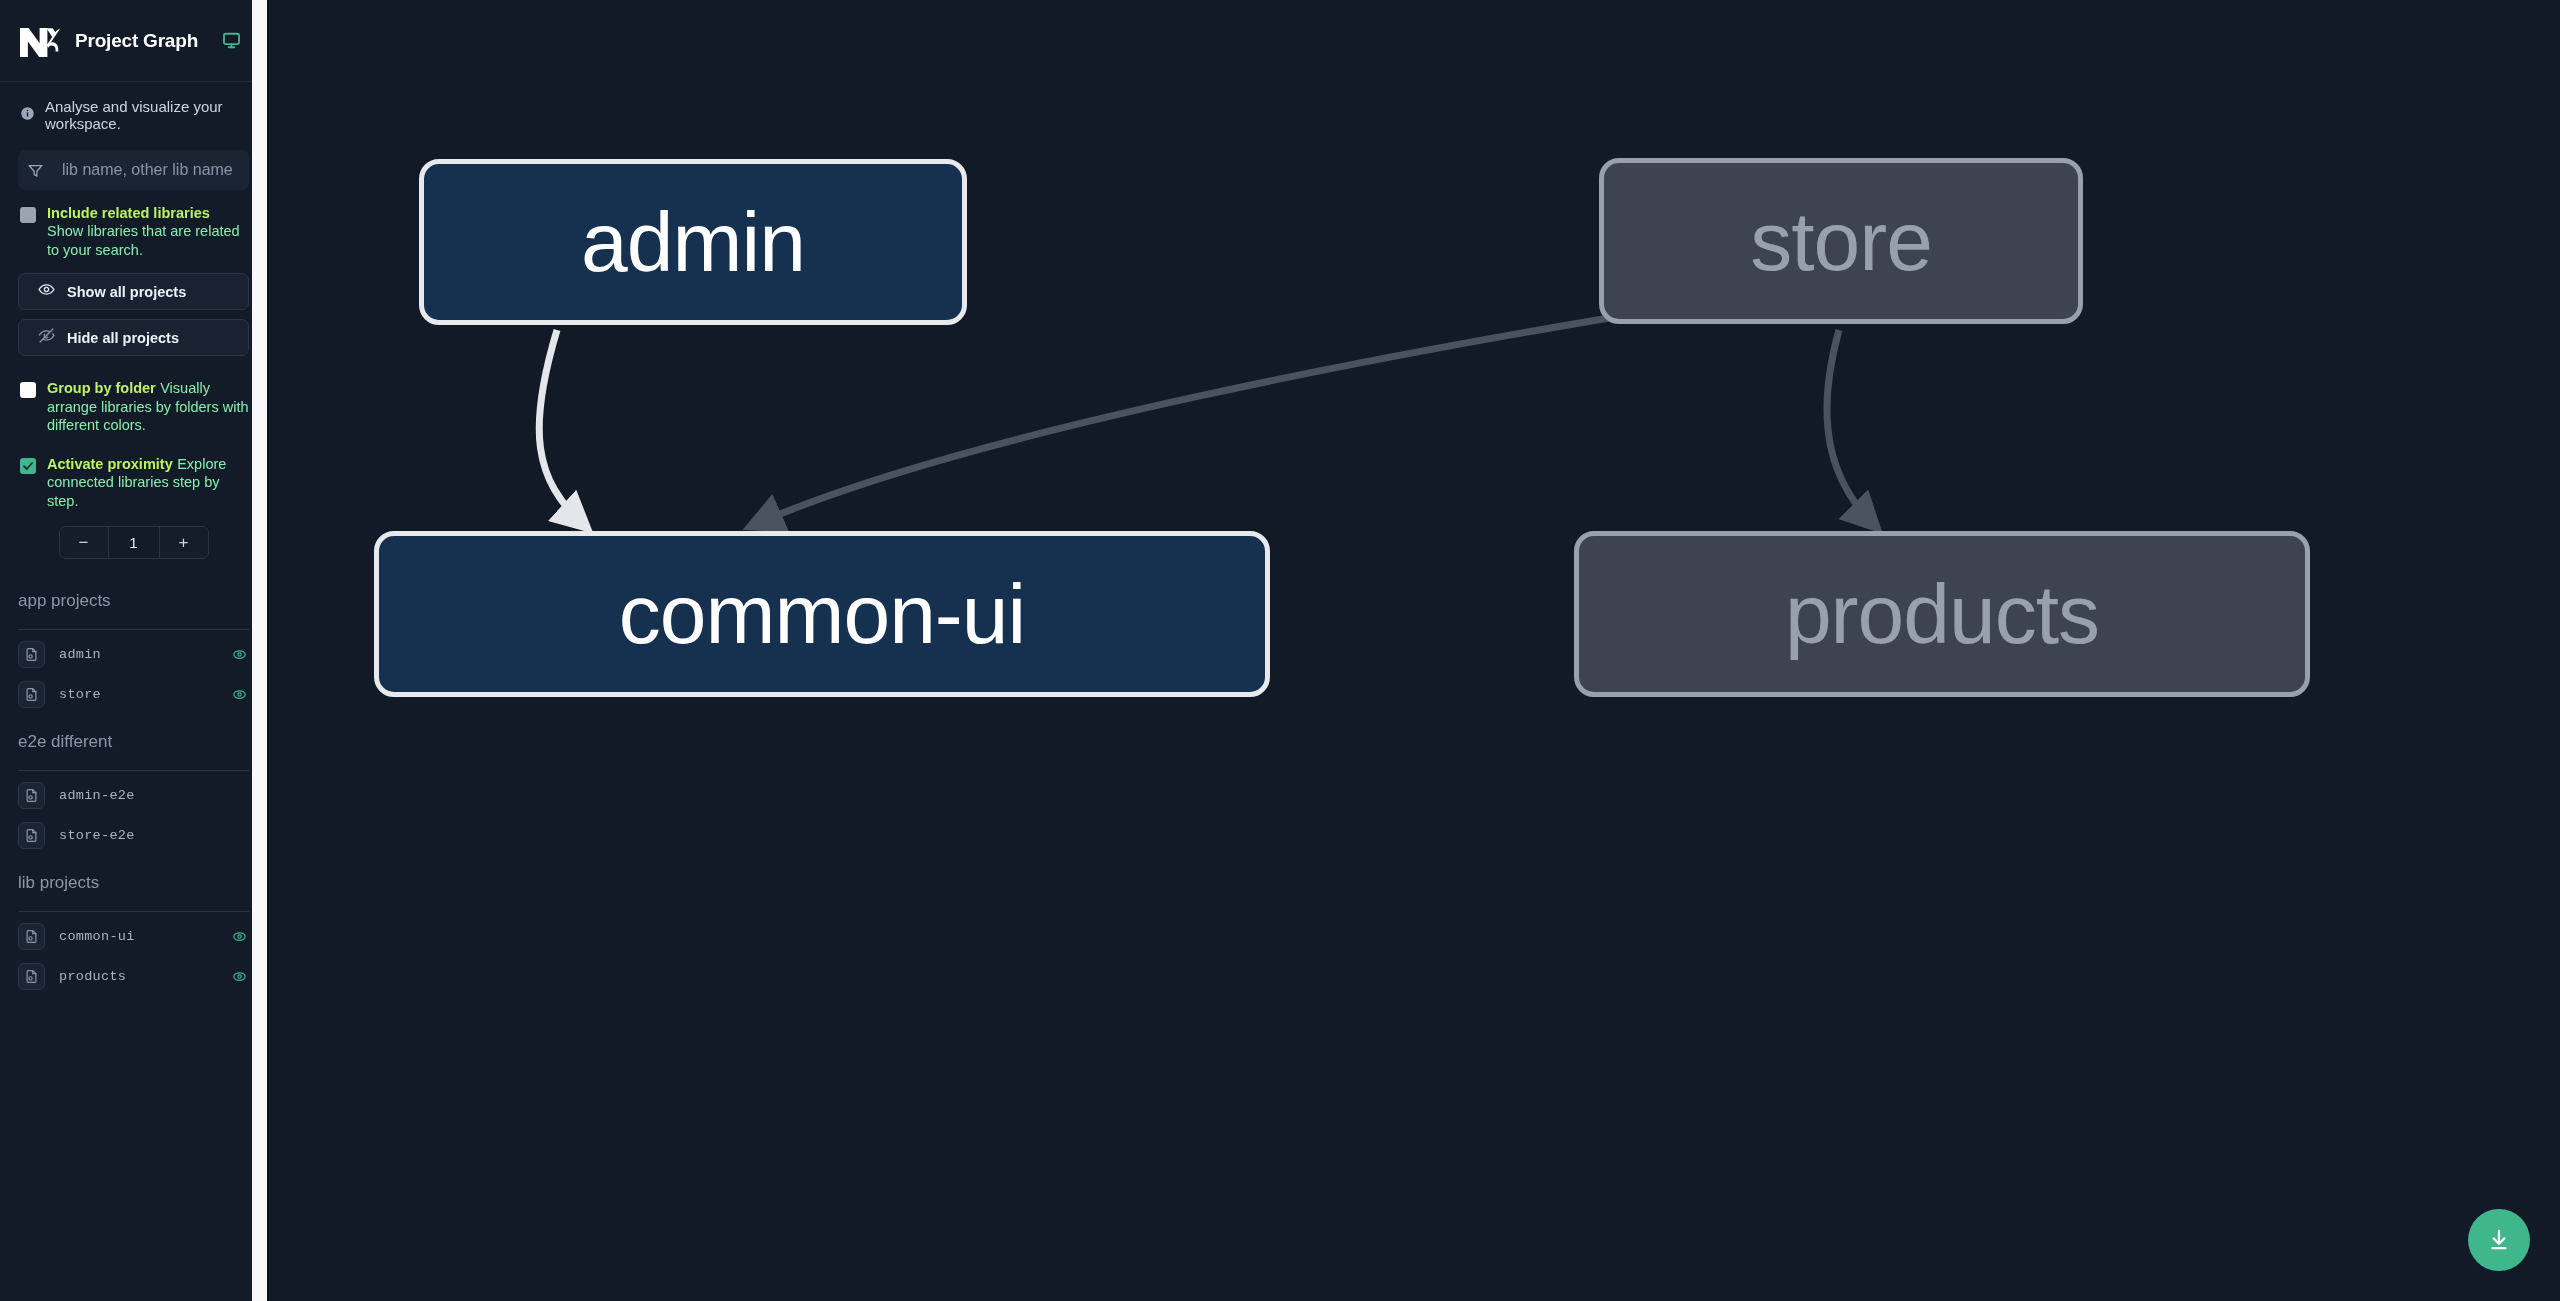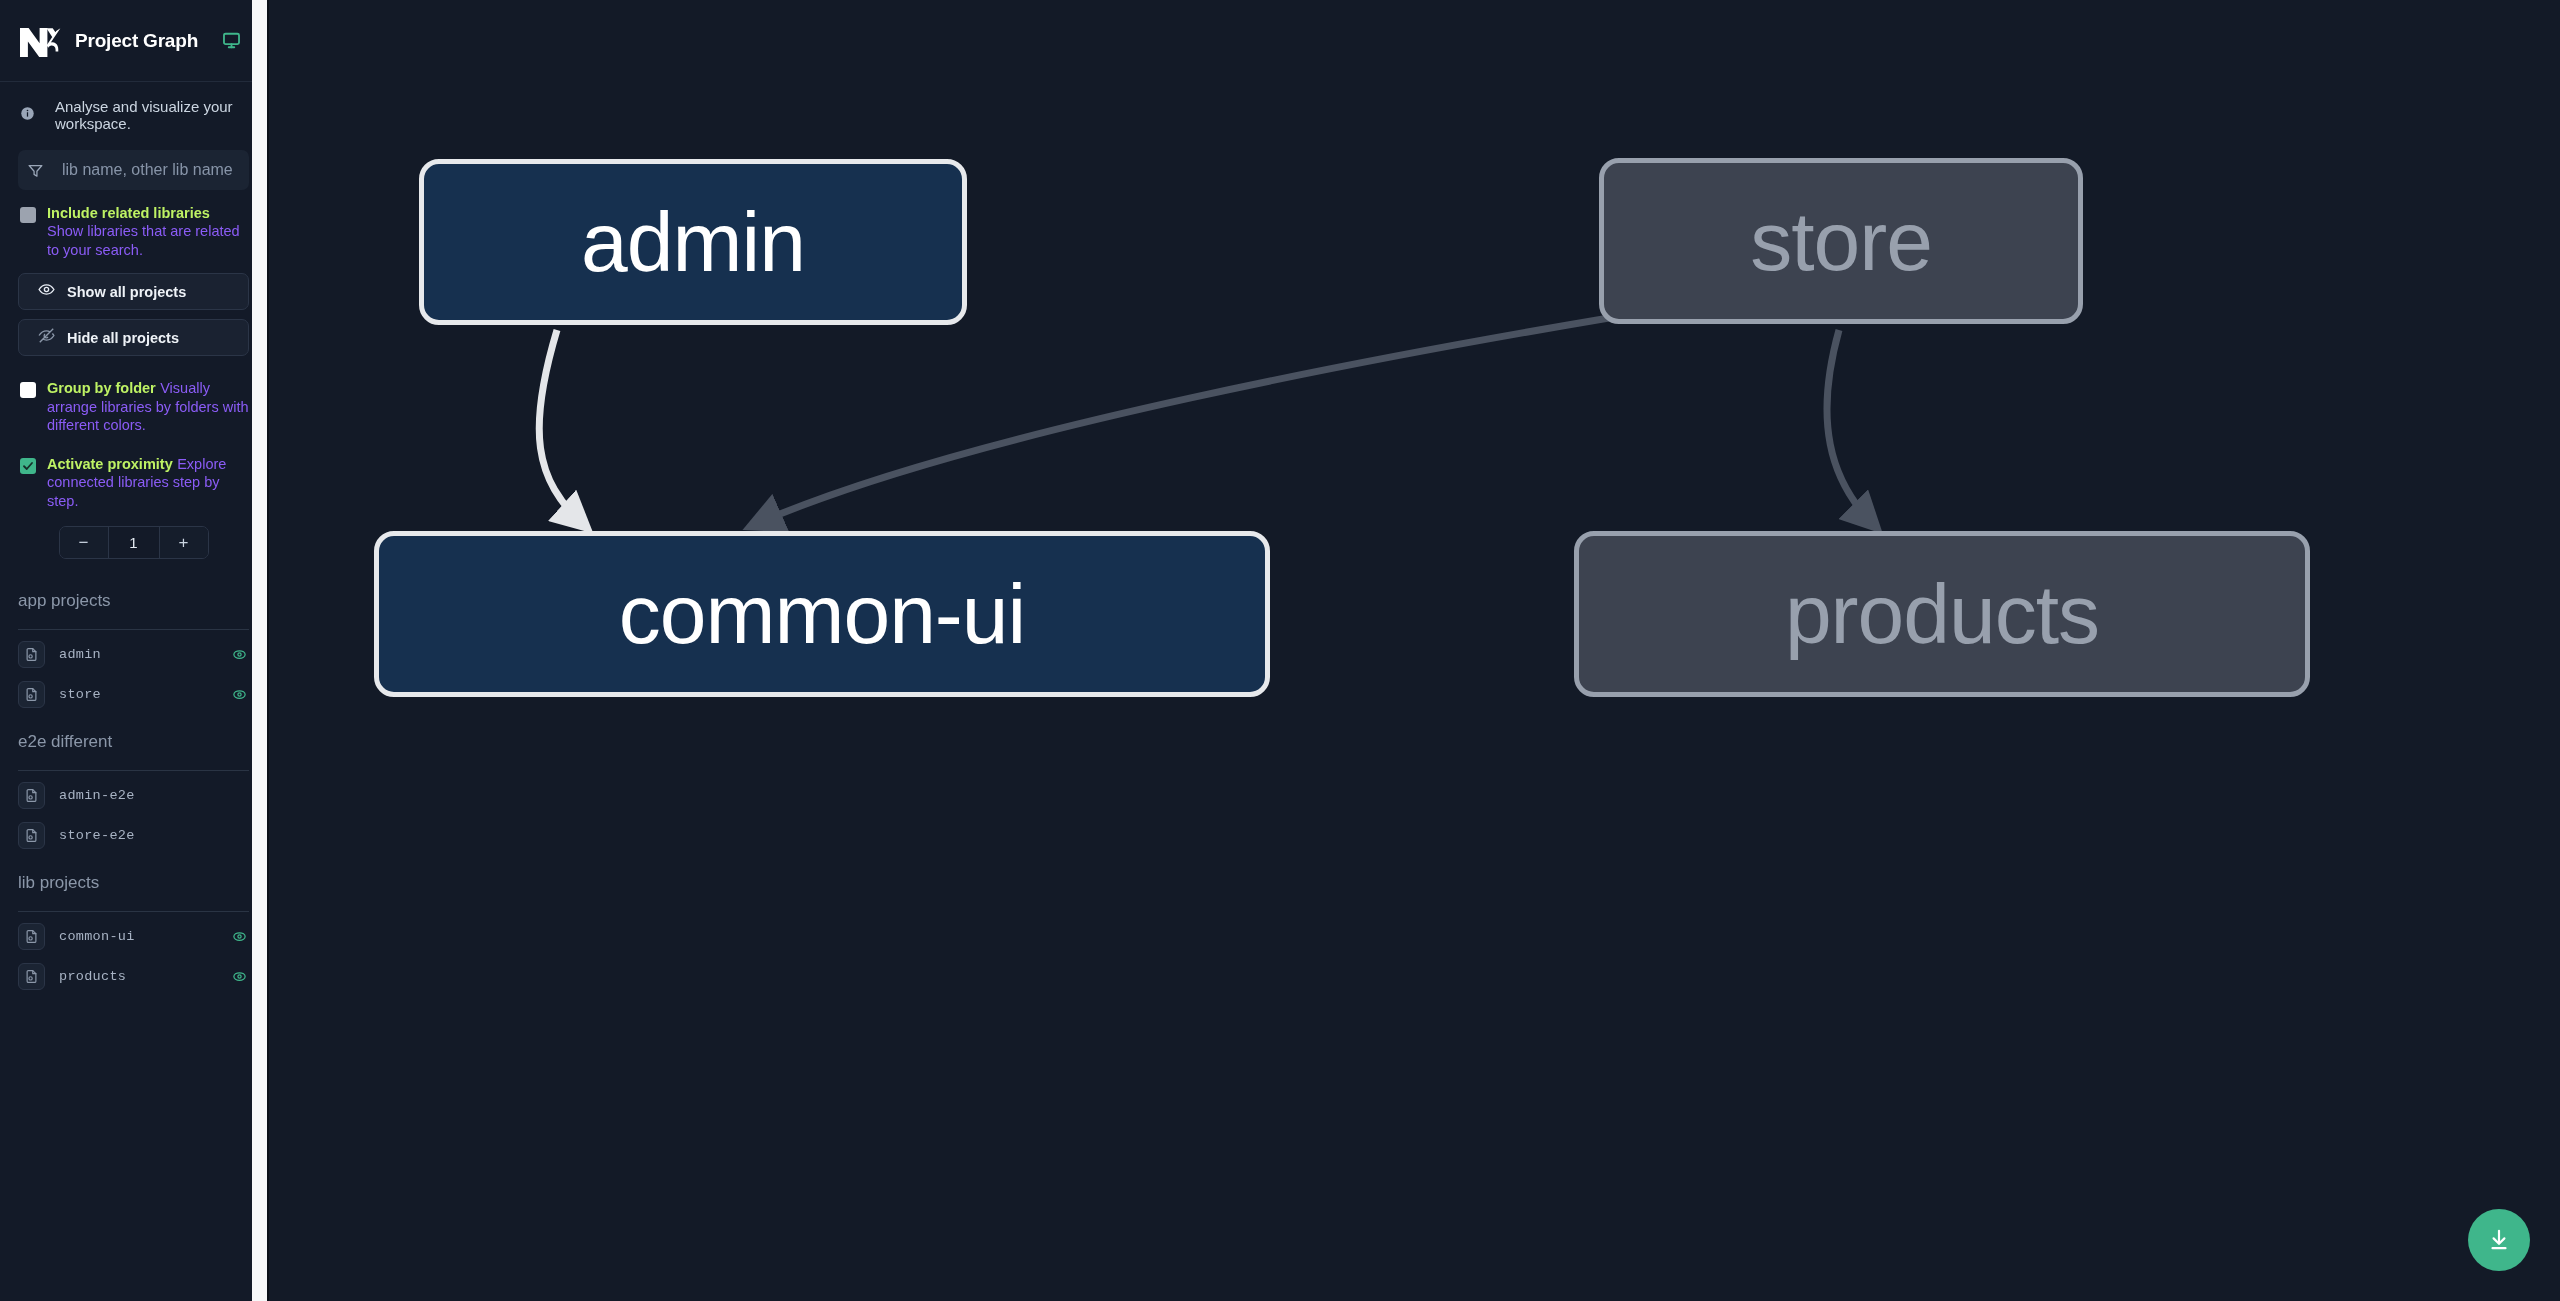--- a/index.html
+++ b/index.html
@@ -31,21 +31,21 @@
   .sb-title {
     color: #ffffff; font-size: 19px; font-weight: 700;
     letter-spacing: -0.2px; white-space: nowrap;
   }
   .monitor-icon { margin-left: 10px; display: flex; align-items: center; }
 
   .sb-tagline {
     display: flex; align-items: center; gap: 10px;
     padding: 16px 18px 12px 20px;
   }
-  .sb-tagline .txt { color: #cbd5e1; font-size: 15px; margin-left: 10px; }
+  .sb-tagline .txt { color: #cbd5e1; font-size: 15px; }
 
   .filter-row { padding: 6px 18px 0 18px; }
   .filter-box {
     display: flex; align-items: center;
     height: 40px;
     background: #1b2433;
     border-radius: 7px;
     overflow: hidden;
   }
   .filter-ico {
@@ -66,21 +66,21 @@
   .check-block { display: flex; padding: 14px 18px 6px 20px; gap: 11px; }
   .cbox {
     width: 16px; height: 16px; flex: 0 0 16px;
     border-radius: 3px; margin-top: 3px;
     display: flex; align-items: center; justify-content: center;
   }
   .cbox.grey { background: #9ca3af; }
   .cbox.white { background: #ffffff; }
   .cbox.green { background: #3fb68b; }
   .check-txt .ttl { color: #bef264; font-size: 14.5px; font-weight: 700; line-height: 18px; }
-  .check-txt .sub { color: #8b5cf6; font-size: 14.5px; line-height: 18.5px; margin-top: 18px; }
+  .check-txt .sub { color: #86efac; font-size: 14.5px; line-height: 18.5px; margin-top: 18px; }
 
   .btn-row { padding: 8px 18px 0 18px; }
   .pill-btn {
     width: 100%; height: 37px;
     background: #1a2231;
     border: 1px solid #2b3547;
     border-radius: 7px;
     display: flex; align-items: center; gap: 12px;
     padding: 0 19px;
     cursor: pointer;

